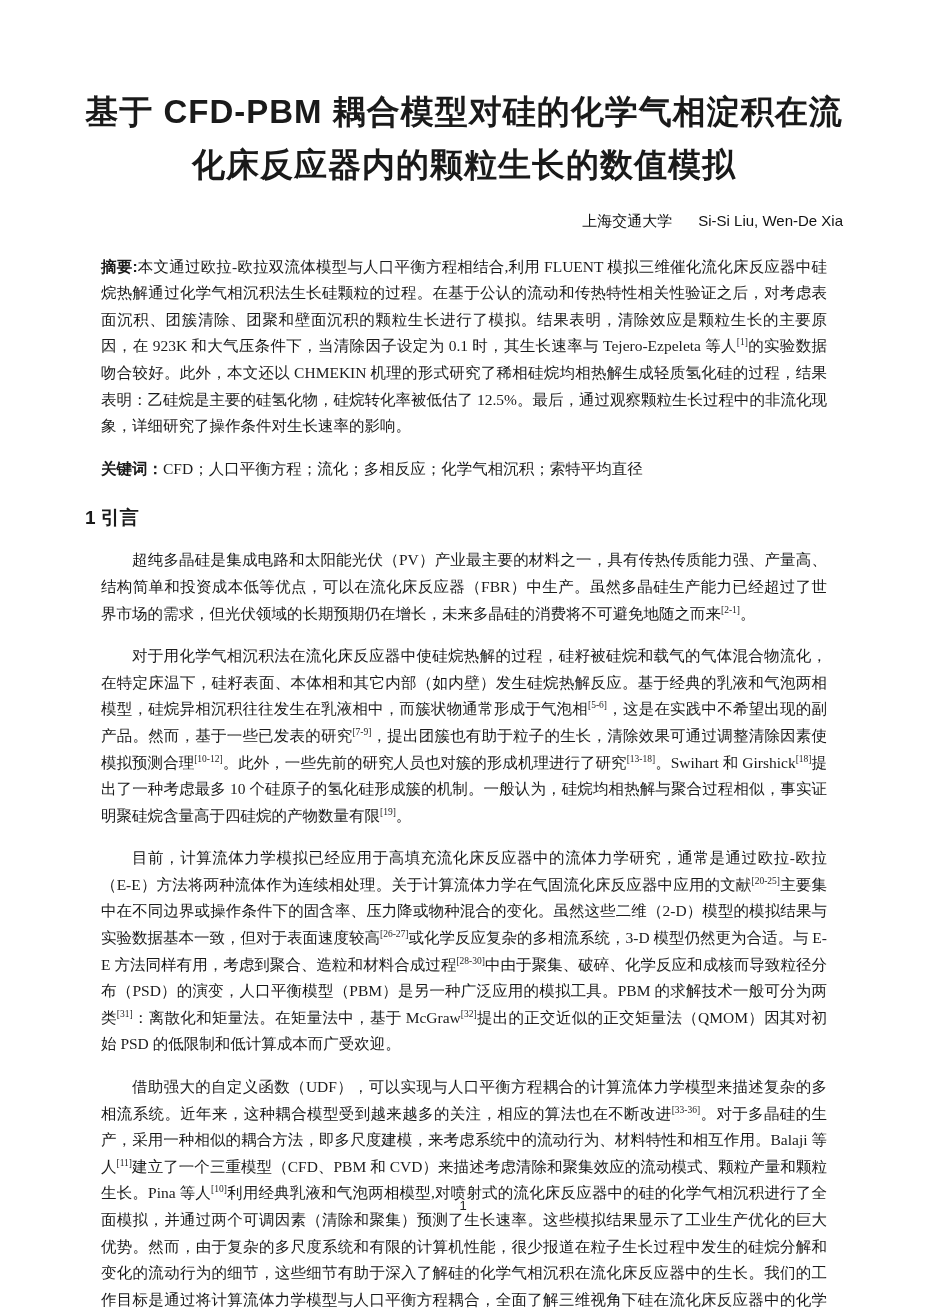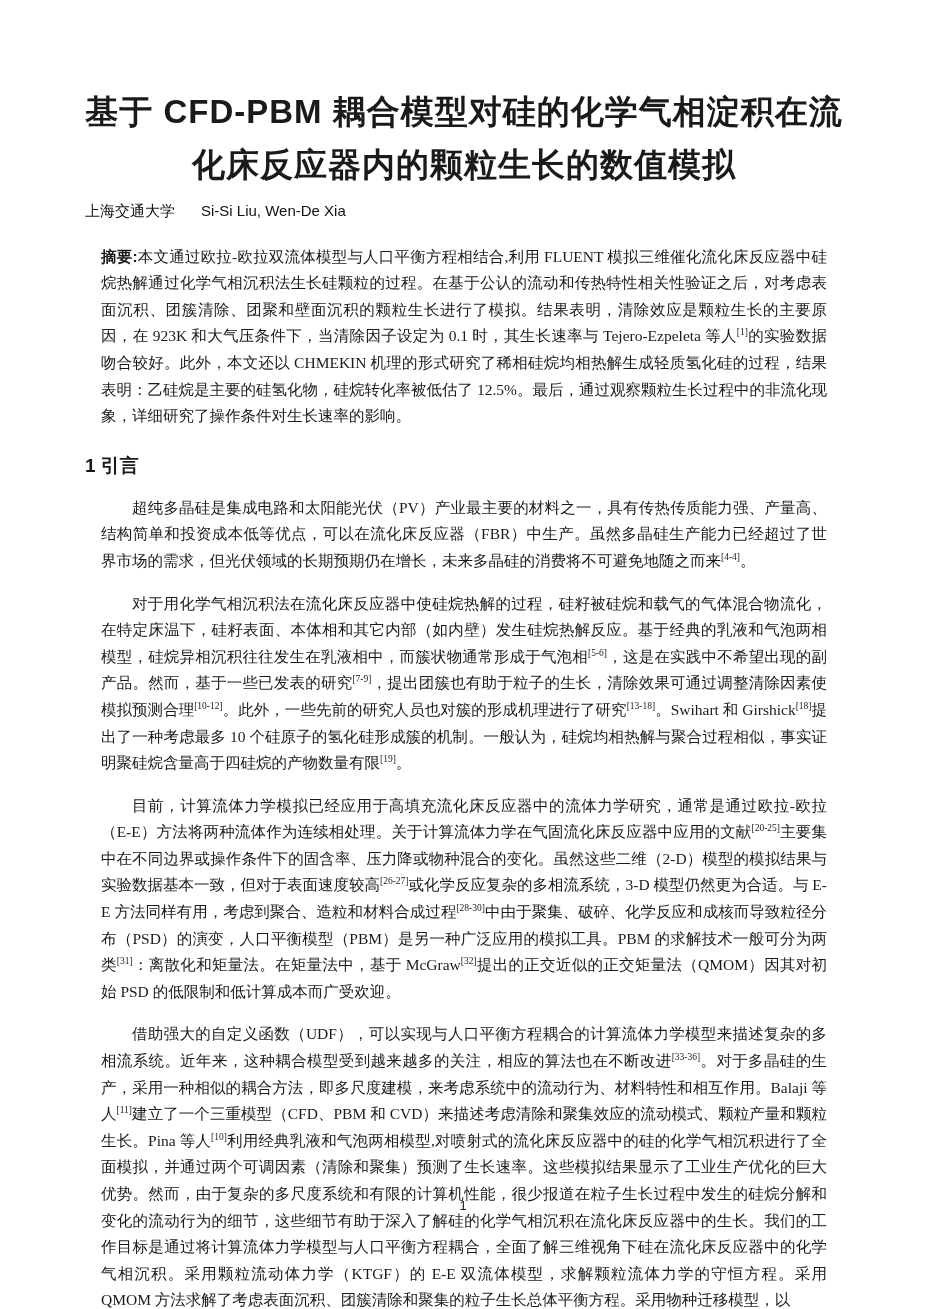--- a/index.html
+++ b/index.html
@@ -22,22 +22,22 @@
   .paper-title {
     margin: 86px 0 0 0;
     text-align: center;
     font-family: "Liberation Sans", "DejaVu Sans", sans-serif;
     font-weight: bold;
     font-size: 33px;
     line-height: 1.6;
     letter-spacing: 1px;
   }
   .byline {
-    margin-top: 10px;
-    text-align: left;
+    margin-top: 20px;
+    text-align: right;
     font-size: 15px;
     color: #111;
   }
   .byline .authors { margin-left: 26px; font-family: "Liberation Sans", "DejaVu Sans", sans-serif; }
   .abstract, .keywords, .body-para {
     font-size: 15.5px;
     line-height: 26.6px;
     text-align: justify;
     margin: 16px;
   }
@@ -77,24 +77,25 @@
   <div class="content">
 
     <h1 class="paper-title">基于 CFD-PBM 耦合模型对硅的化学气相淀积在流化床反应器内的颗粒生长的数值模拟</h1>
 
     <div class="byline">
       <span class="affiliation">上海交通大学</span><span class="authors">Si-Si Liu, Wen-De Xia</span>
     </div>
 
     <p class="abstract"><b>摘要:</b><span>本文通过欧拉-欧拉双流体模型与人口平衡方程相结合,利用 FLUENT 模拟三维催化流化床反应器中硅烷热解通过化学气相沉积法生长硅颗粒的过程。在基于公认的流动和传热特性相关性验证之后，对考虑表面沉积、团簇清除、团聚和壁面沉积的颗粒生长进行了模拟。结果表明，清除效应是颗粒生长的主要原因，在 923K 和大气压条件下，当清除因子设定为 0.1 时，其生长速率与 Tejero-Ezpeleta 等人<sup>[1]</sup>的实验数据吻合较好。此外，本文还以 CHMEKIN 机理的形式研究了稀相硅烷均相热解生成轻质氢化硅的过程，结果表明：乙硅烷是主要的硅氢化物，硅烷转化率被低估了 12.5%。最后，通过观察颗粒生长过程中的非流化现象，详细研究了操作条件对生长速率的影响。</span></p>
 
+    <p class="keywords"><b>关键词：</b><span>CFD；人口平衡方程；流化；多相反应；化学气相沉积；索特平均直径</span></p>
 
     <h2 class="section-heading">1 引言</h2>
 
-    <p class="body-para">超纯多晶硅是集成电路和太阳能光伏（PV）产业最主要的材料之一，具有传热传质能力强、产量高、结构简单和投资成本低等优点，可以在流化床反应器（FBR）中生产。虽然多晶硅生产能力已经超过了世界市场的需求，但光伏领域的长期预期仍在增长，未来多晶硅的消费将不可避免地随之而来<sup>[4-4]</sup>。</p>
+    <p class="body-para">超纯多晶硅是集成电路和太阳能光伏（PV）产业最主要的材料之一，具有传热传质能力强、产量高、结构简单和投资成本低等优点，可以在流化床反应器（FBR）中生产。虽然多晶硅生产能力已经超过了世界市场的需求，但光伏领域的长期预期仍在增长，未来多晶硅的消费将不可避免地随之而来<sup>[2-1]</sup>。</p>
 
     <p class="body-para">对于用化学气相沉积法在流化床反应器中使硅烷热解的过程，硅籽被硅烷和载气的气体混合物流化，在特定床温下，硅籽表面、本体相和其它内部（如内壁）发生硅烷热解反应。基于经典的乳液和气泡两相模型，硅烷异相沉积往往发生在乳液相中，而簇状物通常形成于气泡相<sup>[5-6]</sup>，这是在实践中不希望出现的副产品。然而，基于一些已发表的研究<sup>[7-9]</sup>，提出团簇也有助于粒子的生长，清除效果可通过调整清除因素使模拟预测合理<sup>[10-12]</sup>。此外，一些先前的研究人员也对簇的形成机理进行了研究<sup>[13-18]</sup>。Swihart 和 Girshick<sup>[18]</sup>提出了一种考虑最多 10 个硅原子的氢化硅形成簇的机制。一般认为，硅烷均相热解与聚合过程相似，事实证明聚硅烷含量高于四硅烷的产物数量有限<sup>[19]</sup>。</p>
 
     <p class="body-para">目前，计算流体力学模拟已经应用于高填充流化床反应器中的流体力学研究，通常是通过欧拉-欧拉（E-E）方法将两种流体作为连续相处理。关于计算流体力学在气固流化床反应器中应用的文献<sup>[20-25]</sup>主要集中在不同边界或操作条件下的固含率、压力降或物种混合的变化。虽然这些二维（2-D）模型的模拟结果与实验数据基本一致，但对于表面速度较高<sup>[26-27]</sup>或化学反应复杂的多相流系统，3-D 模型仍然更为合适。与 E-E 方法同样有用，考虑到聚合、造粒和材料合成过程<sup>[28-30]</sup>中由于聚集、破碎、化学反应和成核而导致粒径分布（PSD）的演变，人口平衡模型（PBM）是另一种广泛应用的模拟工具。PBM 的求解技术一般可分为两类<sup>[31]</sup>：离散化和矩量法。在矩量法中，基于 McGraw<sup>[32]</sup>提出的正交近似的正交矩量法（QMOM）因其对初始 PSD 的低限制和低计算成本而广受欢迎。</p>
 
     <p class="body-para">借助强大的自定义函数（UDF），可以实现与人口平衡方程耦合的计算流体力学模型来描述复杂的多相流系统。近年来，这种耦合模型受到越来越多的关注，相应的算法也在不断改进<sup>[33-36]</sup>。对于多晶硅的生产，采用一种相似的耦合方法，即多尺度建模，来考虑系统中的流动行为、材料特性和相互作用。Balaji 等人<sup>[11]</sup>建立了一个三重模型（CFD、PBM 和 CVD）来描述考虑清除和聚集效应的流动模式、颗粒产量和颗粒生长。Pina 等人<sup>[10]</sup>利用经典乳液和气泡两相模型,对喷射式的流化床反应器中的硅的化学气相沉积进行了全面模拟，并通过两个可调因素（清除和聚集）预测了生长速率。这些模拟结果显示了工业生产优化的巨大优势。然而，由于复杂的多尺度系统和有限的计算机性能，很少报道在粒子生长过程中发生的硅烷分解和变化的流动行为的细节，这些细节有助于深入了解硅的化学气相沉积在流化床反应器中的生长。我们的工作目标是通过将计算流体力学模型与人口平衡方程耦合，全面了解三维视角下硅在流化床反应器中的化学气相沉积。采用颗粒流动体力学（KTGF）的 E-E 双流体模型，求解颗粒流体力学的守恒方程。采用 QMOM 方法求解了考虑表面沉积、团簇清除和聚集的粒子生长总体平衡方程。采用物种迁移模型，以</p>
 
   </div>
 
   <div class="page-number">1</div>

